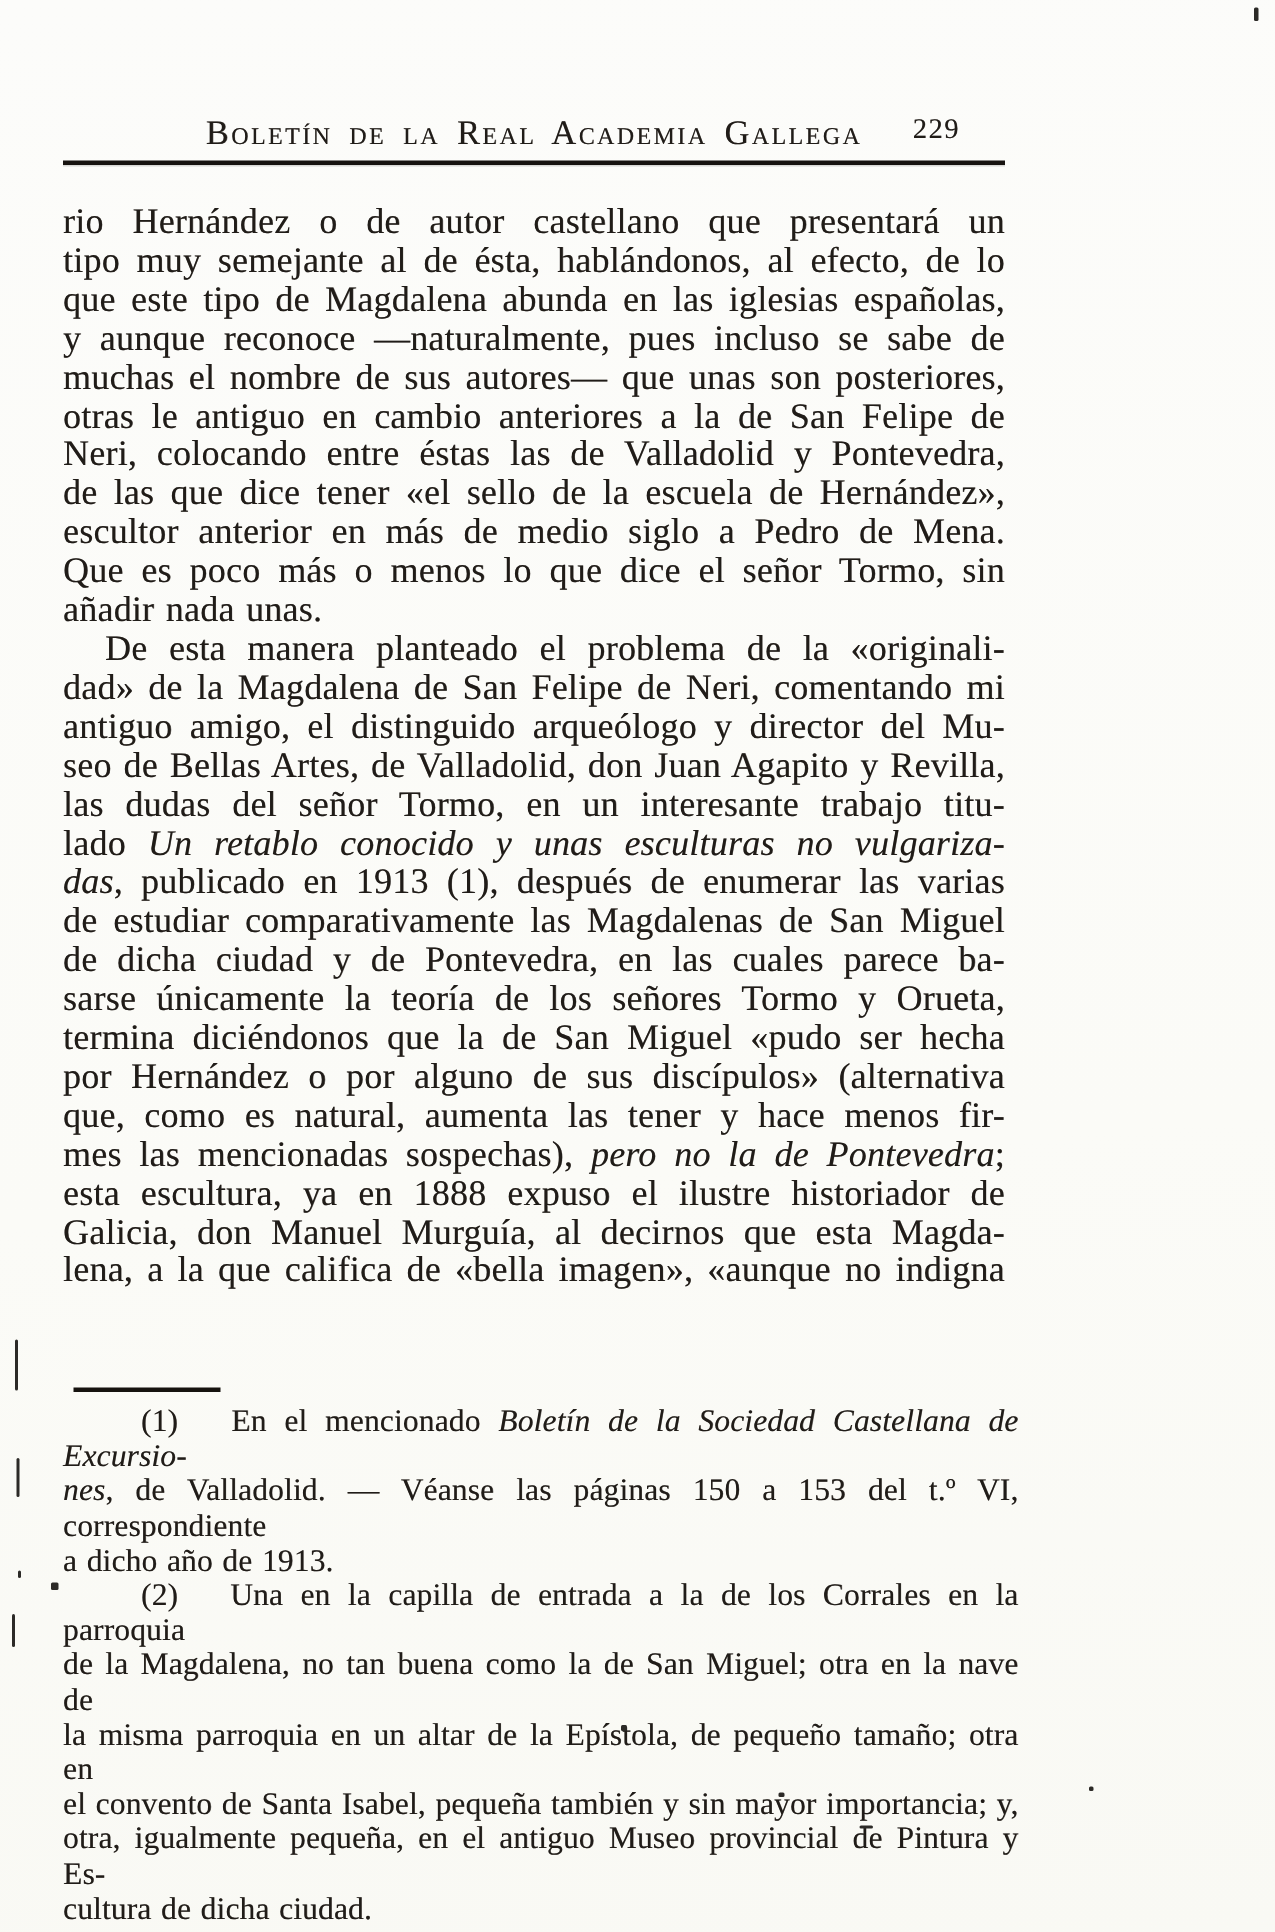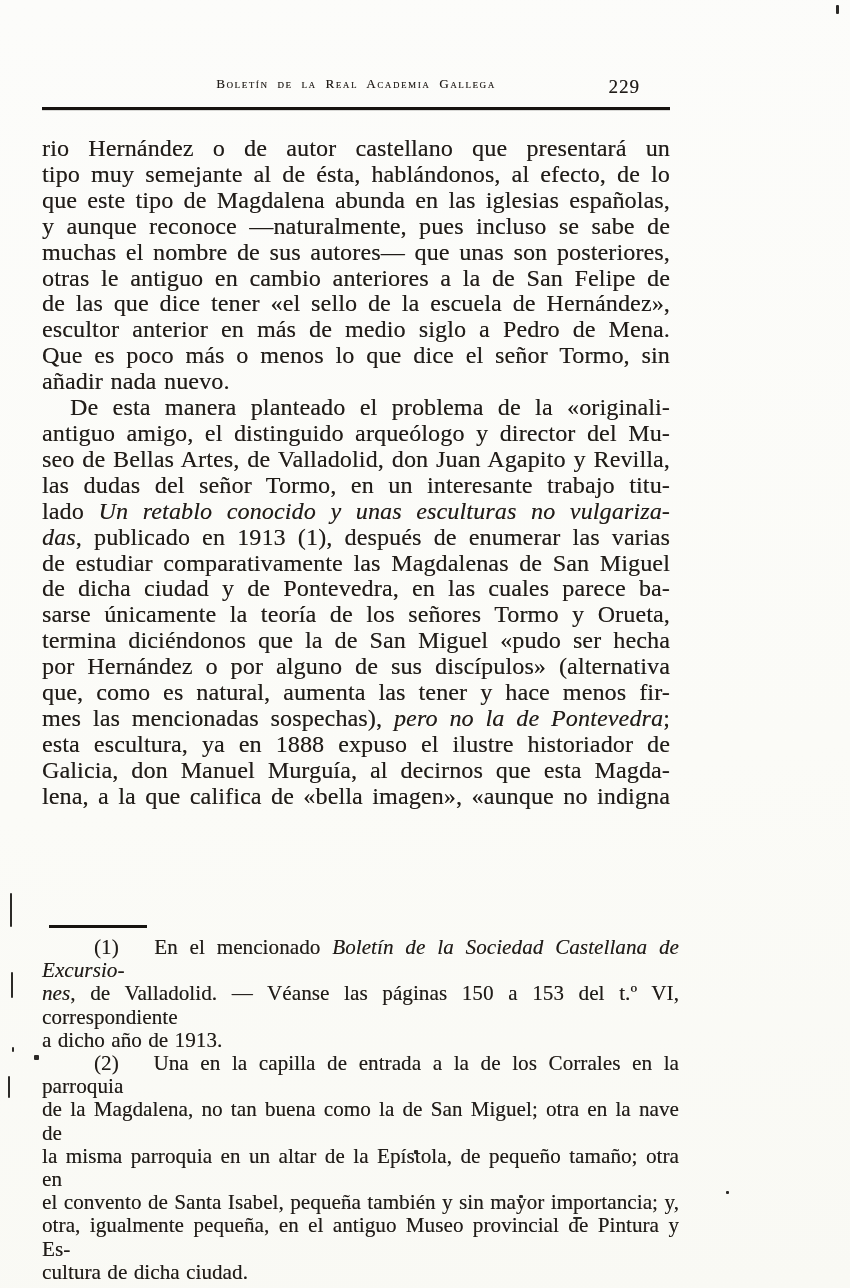--- a/index.html
+++ b/index.html
@@ -10,21 +10,21 @@
     font-family:"Liberation Serif","DejaVu Serif",serif;
     color:#201c18;
     overflow:hidden;
     text-shadow:0.2px 0.2px 0.4px rgba(35,28,22,0.55);
   }
   .header{position:absolute;left:42px;top:76px;width:628px;height:26px;}
   .running-title{
     position:absolute;left:0;width:100%;top:0;
     text-align:center;
     font-variant:small-caps;
-    font-size:13px;
+    font-size:23px;
     letter-spacing:1.6px;
     word-spacing:4px;
   }
   .page-number{
     position:absolute;right:30px;top:0;
     font-size:19px;letter-spacing:1px;
   }
   .header-rule{
     position:absolute;left:42px;top:107px;width:628px;height:2.5px;
     background:#171310;
@@ -70,25 +70,27 @@
 
   <div class="header-rule"></div>
 
   <div class="body-text">
       <div class="line">rio Hernández o de autor castellano que presentará un</div>
       <div class="line">tipo muy semejante al de ésta, hablándonos, al efecto, de lo</div>
       <div class="line">que este tipo de Magdalena abunda en las iglesias españolas,</div>
       <div class="line">y aunque reconoce —naturalmente, pues incluso se sabe de</div>
       <div class="line">muchas el nombre de sus autores— que unas son posteriores,</div>
       <div class="line">otras le antiguo en cambio anteriores a la de San Felipe de</div>
+      <div class="line">Neri, colocando entre éstas las de Valladolid y Pontevedra,</div>
       <div class="line">de las que dice tener «el sello de la escuela de Hernández»,</div>
       <div class="line">escultor anterior en más de medio siglo a Pedro de Mena.</div>
       <div class="line">Que es poco más o menos lo que dice el señor Tormo, sin</div>
-      <div class="line end">añadir nada nuevo.</div>
+      <div class="line end">añadir nada unas.</div>
       <div class="line indent">De esta manera planteado el problema de la «originali-</div>
+      <div class="line">dad» de la Magdalena de San Felipe de Neri, comentando mi</div>
       <div class="line">antiguo amigo, el distinguido arqueólogo y director del Mu-</div>
       <div class="line">seo de Bellas Artes, de Valladolid, don Juan Agapito y Revilla,</div>
       <div class="line">las dudas del señor Tormo, en un interesante trabajo titu-</div>
       <div class="line">lado <i>Un retablo conocido y unas esculturas no vulgariza-</i></div>
       <div class="line"><i>das</i>, publicado en 1913 (1), después de enumerar las varias</div>
       <div class="line">de estudiar comparativamente las Magdalenas de San Miguel</div>
       <div class="line">de dicha ciudad y de Pontevedra, en las cuales parece ba-</div>
       <div class="line">sarse únicamente la teoría de los señores Tormo y Orueta,</div>
       <div class="line">termina diciéndonos que la de San Miguel «pudo ser hecha</div>
       <div class="line">por Hernández o por alguno de sus discípulos» (alternativa</div>

